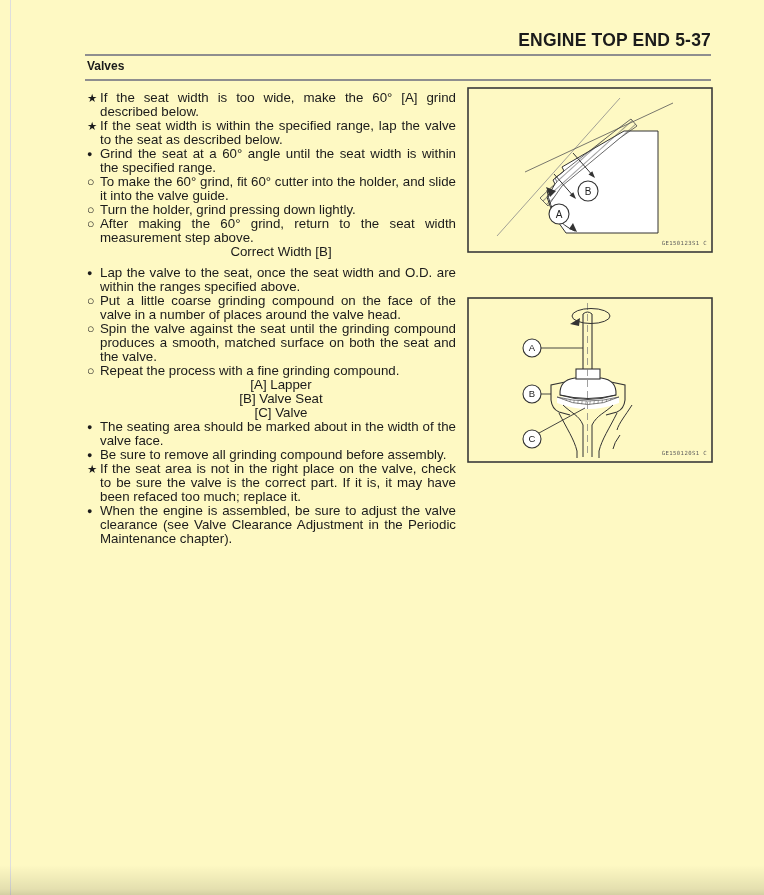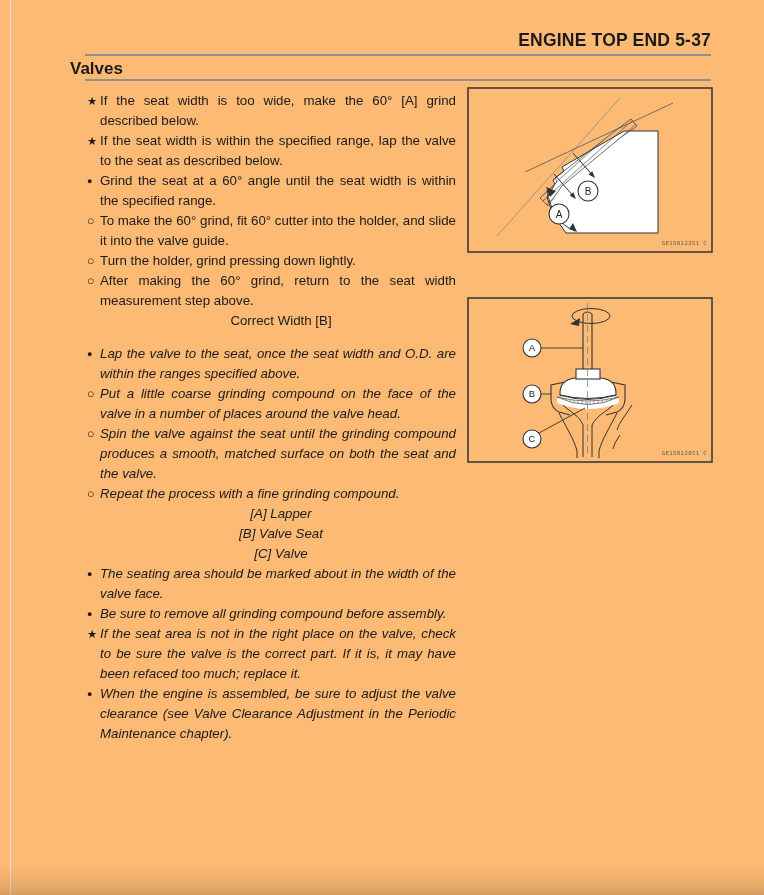--- a/index.html
+++ b/index.html
@@ -1,29 +1,29 @@
 <!DOCTYPE html>
 <html lang="en"><head>
 <meta charset="utf-8">
 <style>
   html,body{margin:0;padding:0;background:#fff;}
-  .page{position:relative;width:764px;height:895px;background:#fdba74;overflow:hidden;
+  .page{position:relative;width:764px;height:895px;background:#fef9c3;overflow:hidden;
         font-family:"Liberation Sans","DejaVu Sans",sans-serif;color:#1b1b1b;}
   .left-edge{position:absolute;left:10px;top:0;width:1px;height:100%;background:#dedede;}
   .bottom-shade{position:absolute;left:0;bottom:0;width:100%;height:30px;
         background:linear-gradient(to bottom, rgba(0,0,0,0) 0%, rgba(0,0,0,0.10) 80%, rgba(0,0,0,0.17) 100%);}
   .header-title{position:absolute;top:30px;left:85px;width:626px;text-align:right;
         font-size:17.5px;font-weight:bold;letter-spacing:0.2px;}
   .rule{position:absolute;left:85px;width:626px;height:2px;background:#8f8f8f;}
   .rule1{top:54px;} .rule2{top:79px;}
-  .section-title{position:absolute;top:59px;left:70px;font-size:17px;font-weight:bold;text-align:center;}
+  .section-title{position:absolute;top:59px;left:87px;font-size:12px;font-weight:bold;text-align:center;}
   .content{position:absolute;left:87px;top:91px;width:369px;
-        font-size:13.3px;line-height:20px;}
+        font-size:13.3px;line-height:14px;}
   .block{margin:0;}
-  .block + .block{margin-top:13px;font-style:italic;}
+  .block + .block{margin-top:7px;}
   .item{text-align:justify;padding-left:13px;text-indent:-13px;
         hyphens:auto;-webkit-hyphens:auto;}
   .item .marker{display:inline-block;width:13px;text-indent:0;}
   .item.sub{padding-left:19px;text-indent:0;text-align:center;}
   .m-star{font-size:11.5px;}
   .m-bullet{font-size:9px;vertical-align:1px;}
   .m-circle{font-size:12.5px;}
   .fig{position:absolute;}
   .fig .code{font-family:"DejaVu Sans Mono","Liberation Mono",monospace;
         font-size:5.6px;fill:#5a5a5a;letter-spacing:0.4px;}

